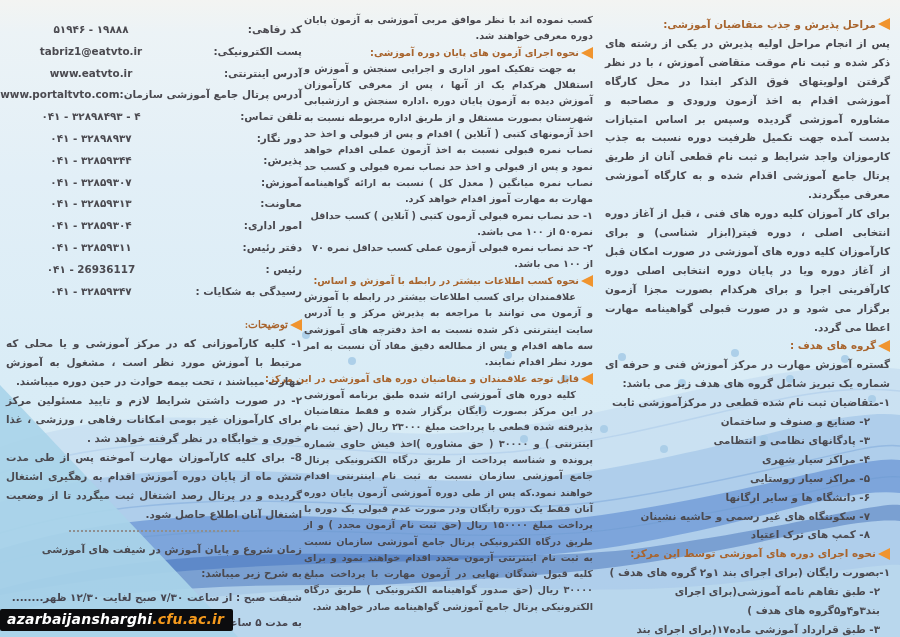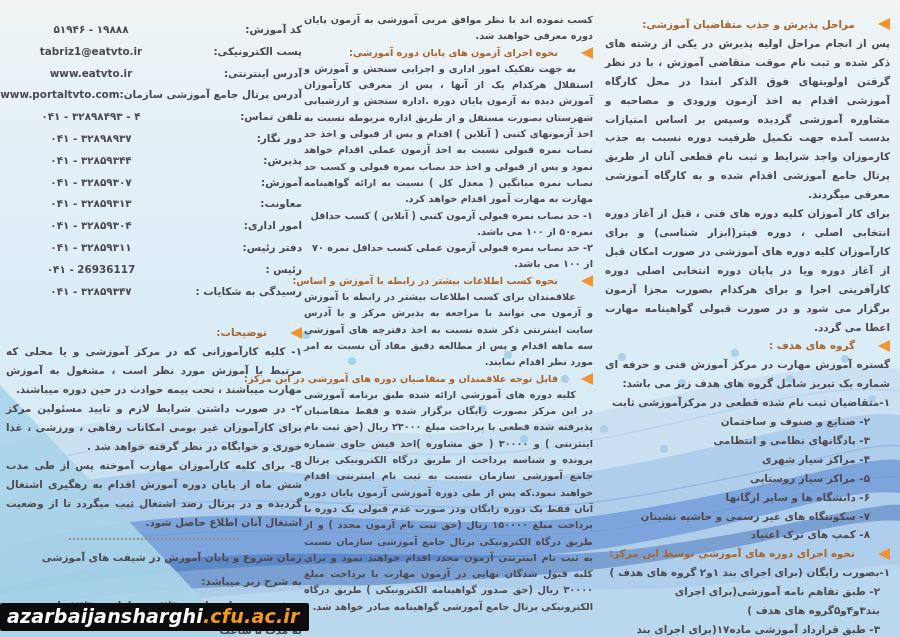--- a/index.html
+++ b/index.html
@@ -11,40 +11,40 @@
   
   .waves{position:absolute;left:0;bottom:0;width:900px;height:340px;}
   .wedge{position:absolute;left:0;bottom:0;width:238px;height:252px;
     background:#a9d4e9;clip-path:polygon(0 0,0 100%,100% 100%);opacity:.92;}
   
   .col{position:absolute;color:#4b4a50;font-weight:700;text-align:justify;}
   .col-right{top:15px;right:10px;width:285px;font-size:10.4px;line-height:18.9px;}
   .col-mid{top:12px;right:307px;width:289px;font-size:9.7px;line-height:16.3px;}
   .col-left{top:20px;left:6px;width:296px;font-size:10.4px;line-height:19px;}
   .col p{margin:0;}
-  .sec{display:flex;align-items:center;gap:23px;color:#a8642d;text-align:right;}
+  .sec{display:flex;align-items:center;gap:2px;color:#a8642d;text-align:right;}
   .sec .txt{white-space:nowrap;}
   .tri{width:0;height:0;border-right:12px solid #f0942e;border-top:6px solid transparent;
        border-bottom:6px solid transparent;flex:0 0 auto;}
   .indent{text-indent:17px;}
   .li{padding-right:20px;text-align:right;}
   .li.first{padding-right:0;}
   .li.small{padding-right:10px;}
   
   .crow{display:flex;align-items:baseline;height:21.8px;}
   .clabel{white-space:nowrap;}
   .cvalue{margin-right:auto;width:170px;text-align:center;direction:ltr;white-space:nowrap;}
   .notes p{margin:0;}
   .dots-divider{border-top:2px dotted #8f8f8f;width:170px;margin:6px auto 5px auto;}
   .shifts{line-height:24.6px;text-align:right;color:#474650;}
   .shift-intro{text-align:right;line-height:24px;}
   
   .wm{position:absolute;left:0;bottom:6px;background:#0c0c0e;border-radius:2px;
       padding:2px 9px 4px 7px;direction:ltr;font-style:italic;font-weight:700;
-      font-size:19px;letter-spacing:.2px;white-space:nowrap;}
+      font-size:14px;letter-spacing:.2px;white-space:nowrap;}
   .wm .site{color:#ffffff;}
   .wm .dom{color:#f59a1d;}
 </style>
 </head>
 <body>
 
 <div class="page">
 
   <svg class="waves" width="900" height="340" viewBox="0 0 900 340" preserveAspectRatio="none" aria-hidden="true">
     <path d="M0,150 C180,85 330,150 480,134 C650,116 770,58 900,72 L900,340 L0,340 Z" fill="#c3dcf0" opacity="0.65"></path>
@@ -123,21 +123,21 @@
     <div class="sec">
       <span class="tri"></span>
       <span class="txt">قابل توجه علاقمندان و متقاضیان دوره های آموزشی در این مرکز:</span>
     </div>
     <p class="indent">کلیه دوره های آموزشی ارائه شده طبق برنامه آموزشی در این مرکز بصورت رایگان برگزار شده و فقط متقاضیان پذیرفته شده قطعی با پرداخت مبلغ ۲۳۰۰۰ ریال (حق ثبت نام اینترنتی ) و ۳۰۰۰۰ ( حق مشاوره )اخذ فیش حاوی شماره پرونده و شناسه پرداخت از طریق درگاه الکترونیکی پرتال جامع آموزشی سازمان نسبت به ثبت نام اینترنتی اقدام خواهند نمود.که پس از طی دوره آموزشی آزمون پایان دوره آنان فقط یک دوره رایگان ودر صورت عدم قبولی یک دوره با پرداخت مبلغ ۱۵۰۰۰۰ ریال (حق ثبت نام آزمون مجدد ) و از طریق درگاه الکترونیکی پرتال جامع آموزشی سازمان نسبت به ثبت نام اینترنتی آزمون مجدد اقدام خواهند نمود و برای کلیه قبول شدگان نهایی در آزمون مهارت با پرداخت مبلغ ۳۰۰۰۰ ریال (حق صدور گواهینامه الکترونیکی ) طریق درگاه الکترونیکی پرتال جامع آموزشی گواهینامه صادر خواهد شد.</p>
 
   </div>
 
   <div class="col col-left">
     <div class="crow">
-        <span class="clabel">کد آموزش:</span>
+        <span class="clabel">کد رفاهی:</span>
         <span class="cvalue">۵۱۹۴۶ - ۱۹۸۸۸</span>
       </div>
     <div class="crow">
         <span class="clabel">پست الکترونیکی:</span>
         <span class="cvalue">tabriz1@eatvto.ir</span>
       </div>
     <div class="crow">
         <span class="clabel">آدرس اینترنتی:</span>
         <span class="cvalue">www.eatvto.ir</span>
       </div>
@@ -175,21 +175,21 @@
       </div>
     <div class="crow">
         <span class="clabel">رئیس :</span>
         <span class="cvalue">۰۴۱ - 26936117</span>
       </div>
     <div class="crow">
         <span class="clabel">رسیدگی به شکایات :</span>
         <span class="cvalue">۰۴۱ - ۳۲۸۵۹۳۴۷</span>
       </div>
 
-    <div class="sec" style="margin-top:20px;">
+    <div class="sec" style="margin-top:12px;font-family:Liberation Serif, serif;">
       <span class="tri"></span>
       <span class="txt">توضیحات:</span>
     </div>
     <div class="notes">
       <p>۱-  کلیه کارآموزانی که در مرکز آموزشی و یا محلی که مرتبط با آموزش مورد نظر است ، مشغول به آموزش مهارت میباشند ، تحت بیمه حوادث در حین دوره میباشند.</p>
       <p>۲-  در صورت داشتن شرایط لازم و تایید مسئولین مرکز برای کارآموزان غیر بومی امکانات رفاهی ، ورزشی ، غذا خوری و خوابگاه در نظر گرفته خواهد شد .</p>
       <p>8-  برای کلیه کارآموزان مهارت آموخته پس از طی مدت شش ماه از پایان دوره آموزش اقدام به رهگیری اشتغال گردیده و در پرتال رصد اشتغال ثبت میگردد تا از وضعیت اشتغال آنان اطلاع حاصل شود.</p>
     </div>
 
     <div class="dots-divider"></div>

